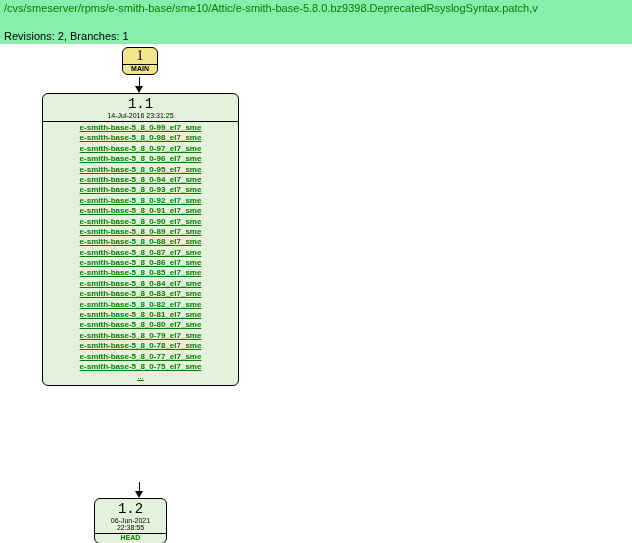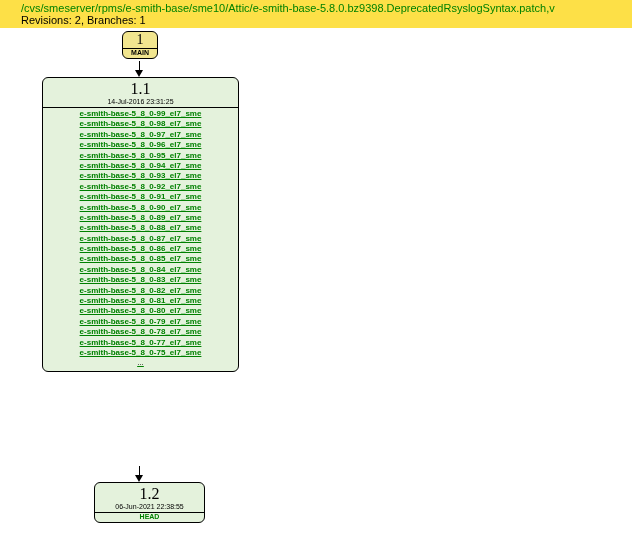--- a/index.html
+++ b/index.html
@@ -4,55 +4,55 @@
 <style>
   body {
     margin: 0;
     padding: 0;
     font-family: Helvetica, Arial, sans-serif;
     font-size: 10px;
     background: #ffffff;
     width: 632px;
   }
   .header {
-    background: #fde047;
-    padding: 2px 4px 2px 21px;
+    background: #86efac;
+    padding: 2px 4px 2px 4px;
   }
   .path {
     font-size: 11px;
     color: #008000;
     font-family: Helvetica, Arial, sans-serif;
   }
   .stats {
     font-size: 11px;
     color: #000000;
     font-family: Helvetica, Arial, sans-serif;
-    margin-top: 0;
+    margin-top: 16px;
   }
   .graph-area {
     position: relative;
     width: 632px;
     height: 510px;
   }
   .node-box {
     position: absolute;
     border: 1px solid #000;
     border-radius: 6px;
     text-align: center;
     box-sizing: border-box;
   }
   .node-yellow {
     background: #f2e68f;
   }
   .node-light {
     background: #e4f2dc;
   }
   .node-title {
-    font-size: 16px;
-    font-family: Liberation Serif, serif;
+    font-size: 14px;
+    font-family: Liberation Mono, monospace;
     font-weight: normal;
     padding: 2px 6px 0 6px;
   }
   .node-sub {
     font-size: 7px;
     font-family: Helvetica, Arial, sans-serif;
     padding: 0 6px 2px 6px;
   }
   .hr {
     border-top: 1px solid #000;
@@ -138,20 +138,20 @@
         <div>e-smith-base-5_8_0-78_el7_sme</div>
         <div>e-smith-base-5_8_0-77_el7_sme</div>
         <div>e-smith-base-5_8_0-75_el7_sme</div>
         <div class="ellipsis">...</div>
       </div>
   </div>
 
   <div class="edge-line" style="left:139px; top:438px; height:10px;"></div>
   <div class="arrowhead" style="left:135px; top:447px;"></div>
 
-  <div class="node-box node-light" style="left:94px; top:454px; width:111px;">
+  <div class="node-box node-light" style="left:94px; top:454px; width:73px;">
     <div class="node-title">1.2</div>
     <div class="node-sub">06-Jun-2021 22:38:55</div>
     <div class="hr"></div>
     <div class="node-sub" style="font-weight:bold; color:#008000;">HEAD</div>
   </div>
 
 </div>
 
 </body></html>

